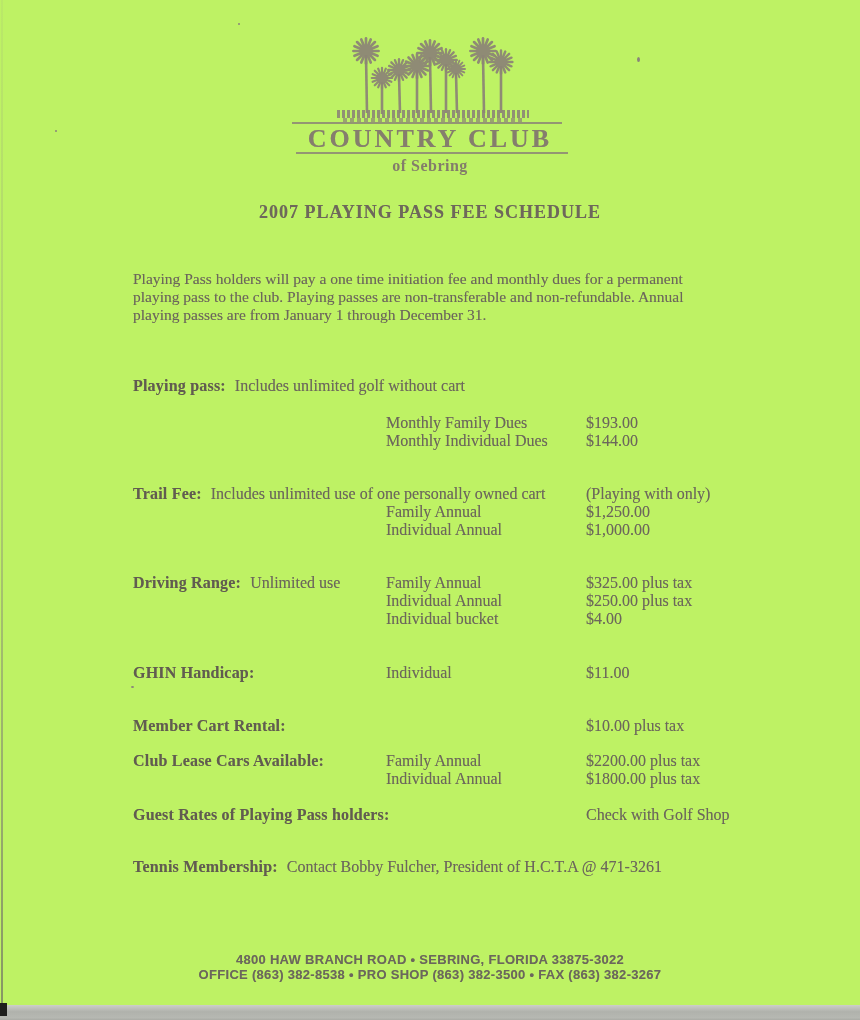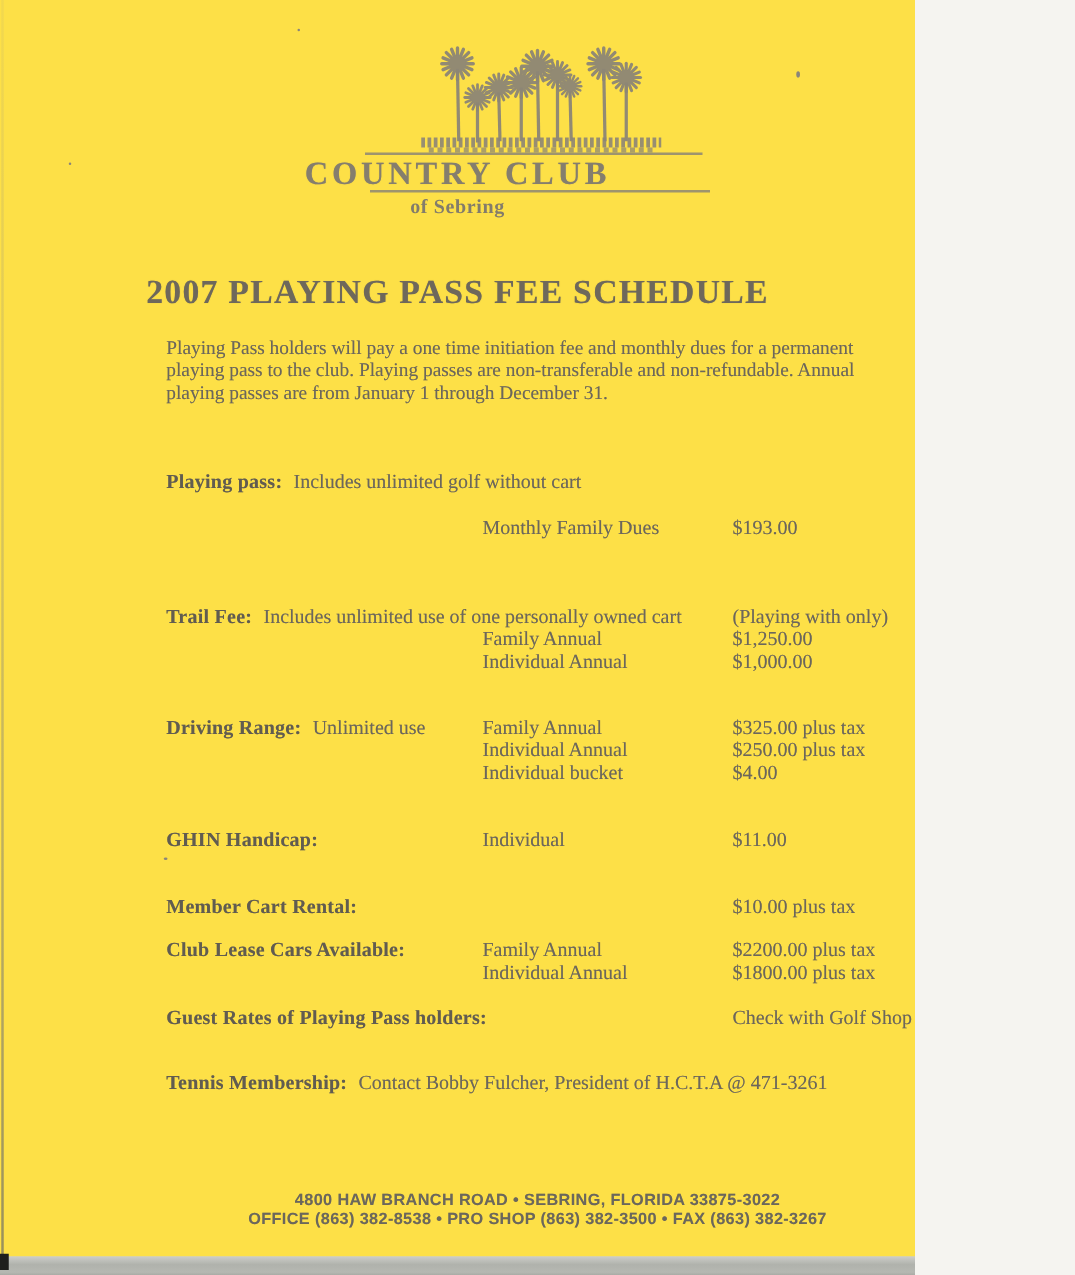--- a/index.html
+++ b/index.html
@@ -1,20 +1,20 @@
 <!DOCTYPE html>
 <html><head>
 <meta charset="utf-8">
 <style>
   html, body { margin: 0; padding: 0; background: #f5f4f0; }
   .page {
     position: relative;
-    width: 732px;
+    width: 860px;
     height: 1020px;
-    background: #fde047;
+    background: #bef264;
     overflow: hidden;
     font-family: "Liberation Serif", serif;
     color: #6c675c;
   }
   
   .edge-left {
     position: absolute; left: 1px; top: 0; width: 2px; height: 1012px;
     background: linear-gradient(to bottom,
       rgba(150,150,142,0.10),
       rgba(140,140,130,0.35) 45%,
@@ -43,22 +43,22 @@
     text-shadow: 0 0 0.6px rgba(133,126,109,0.55);
   }
   .logo-sub {
     position: absolute; left: 0; top: 157px; width: 100%;
     text-align: center; font-size: 16px; font-weight: bold;
     color: #837c6b; letter-spacing: 0.5px;
   }
 
   
   .doc-title {
-    position: absolute; left: 0; top: 218px; width: 100%;
-    text-align: center; font-size: 27px; font-weight: bold;
+    position: absolute; left: 0; top: 202px; width: 100%;
+    text-align: center; font-size: 18px; font-weight: bold;
     letter-spacing: 1px; color: #6e685b;
     text-shadow: 0 0 0.6px rgba(110,104,91,0.5);
   }
 
   
   .intro {
     position: absolute; left: 133px; top: 270px; width: 640px;
     font-size: 15.5px; line-height: 18px; color: #6c675c;
     text-shadow: 0 0 0.5px rgba(108,103,92,0.45);
   }
@@ -159,20 +159,24 @@
   </div>
 
   <div class="row" style="top:377px">
     <span class="c1"><b>Playing pass:</b><span class="desc">Includes unlimited golf without cart</span></span>
   </div>
 
   <div class="row" style="top:414px">
     <span class="c2">Monthly Family Dues</span>
     <span class="c3">$193.00</span>
   </div>
+  <div class="row" style="top:432px">
+    <span class="c2">Monthly Individual Dues</span>
+    <span class="c3">$144.00</span>
+  </div>
 
   <div class="row" style="top:485px">
     <span class="c1"><b>Trail Fee:</b><span class="desc">Includes unlimited use of one personally owned cart</span></span>
     <span class="c3">(Playing with only)</span>
   </div>
   <div class="row" style="top:503px">
     <span class="c2">Family Annual</span>
     <span class="c3">$1,250.00</span>
   </div>
   <div class="row" style="top:521px">

